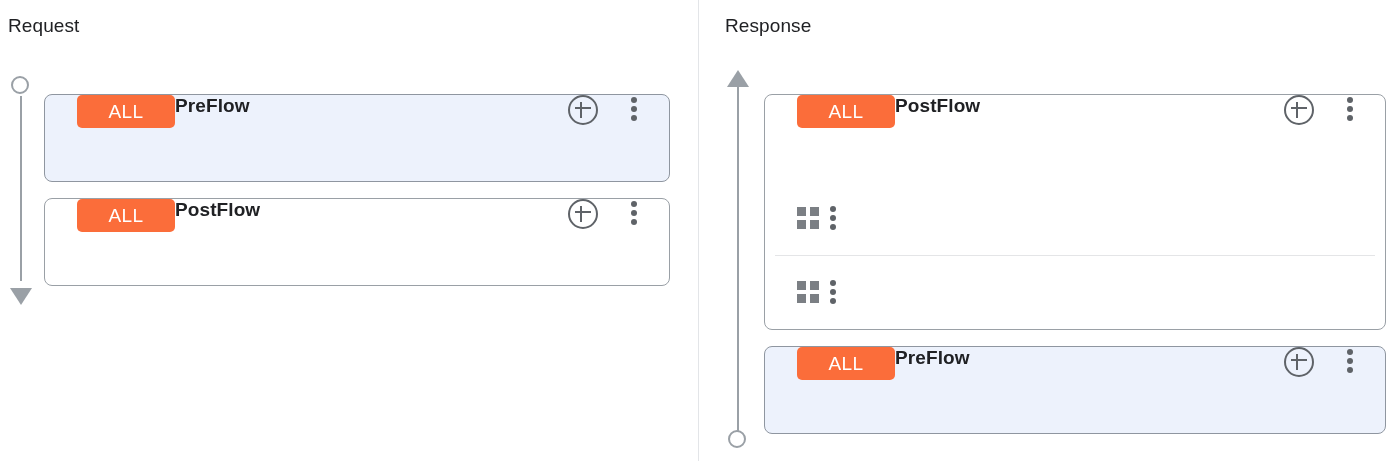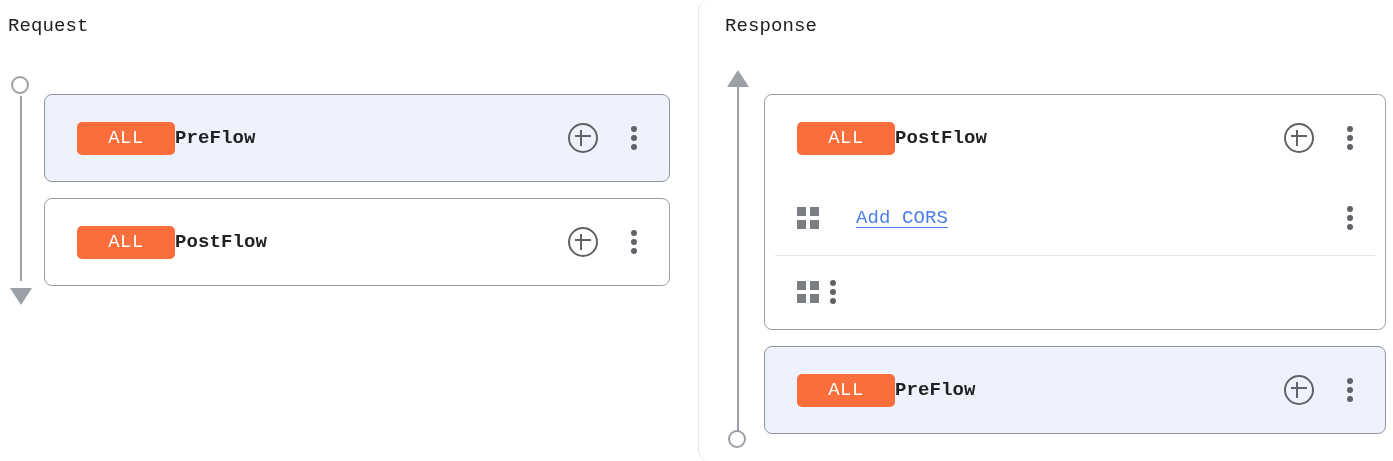--- a/index.html
+++ b/index.html
@@ -14,37 +14,35 @@
     color: #202124;
     overflow: hidden;
     position: relative;
   }
 
   .flow-board {
     display: flex;
     width: 1393px;
     height: 362px;
     box-sizing: border-box;
-    font-family: Liberation Mono, monospace;
   }
 
   
   .panel {
     position: relative;
     box-sizing: border-box;
     height: 461px;
   }
   .panel-request {
     width: 698px;
     padding-left: 0;
   }
   .panel-response {
     width: 695px;
     border-left: 1px solid #e3e5e8;
-    border-radius: 11px;
   }
 
   .panel-title {
     font-size: 19px;
     line-height: 22px;
     font-weight: 400;
     color: #202124;
     letter-spacing: .1px;
   }
   .panel-request .panel-title { position: absolute; left: 8px;  top: 15px; }
@@ -115,21 +113,20 @@
     overflow: hidden;
   }
   .flow-card.selected {
     background: #edf2fc;
     border-color: #8f96a0;
   }
 
   
   .flow-row {
     display: flex;
-    align-items: center;
     height: 86px;
     padding: 0 0 0 32px;
     box-sizing: border-box;
   }
 
   .badge {
     flex: 0 0 auto;
     min-width: 98px;
     height: 33px;
     line-height: 33px;
@@ -303,21 +300,20 @@
             </span>
         </div>
 
         <div class="policy-row">
           <span class="icon-drag">
               <i></i>
               <i></i>
               <i></i>
               <i></i>
             </span>
-          <a class="policy-name">Add CORS</a>
           <span class="icon-kebab">
               <i></i>
               <i></i>
               <i></i>
             </span>
         </div>
 
         <div class="policy-row">
           <span class="icon-drag">
               <i></i>

